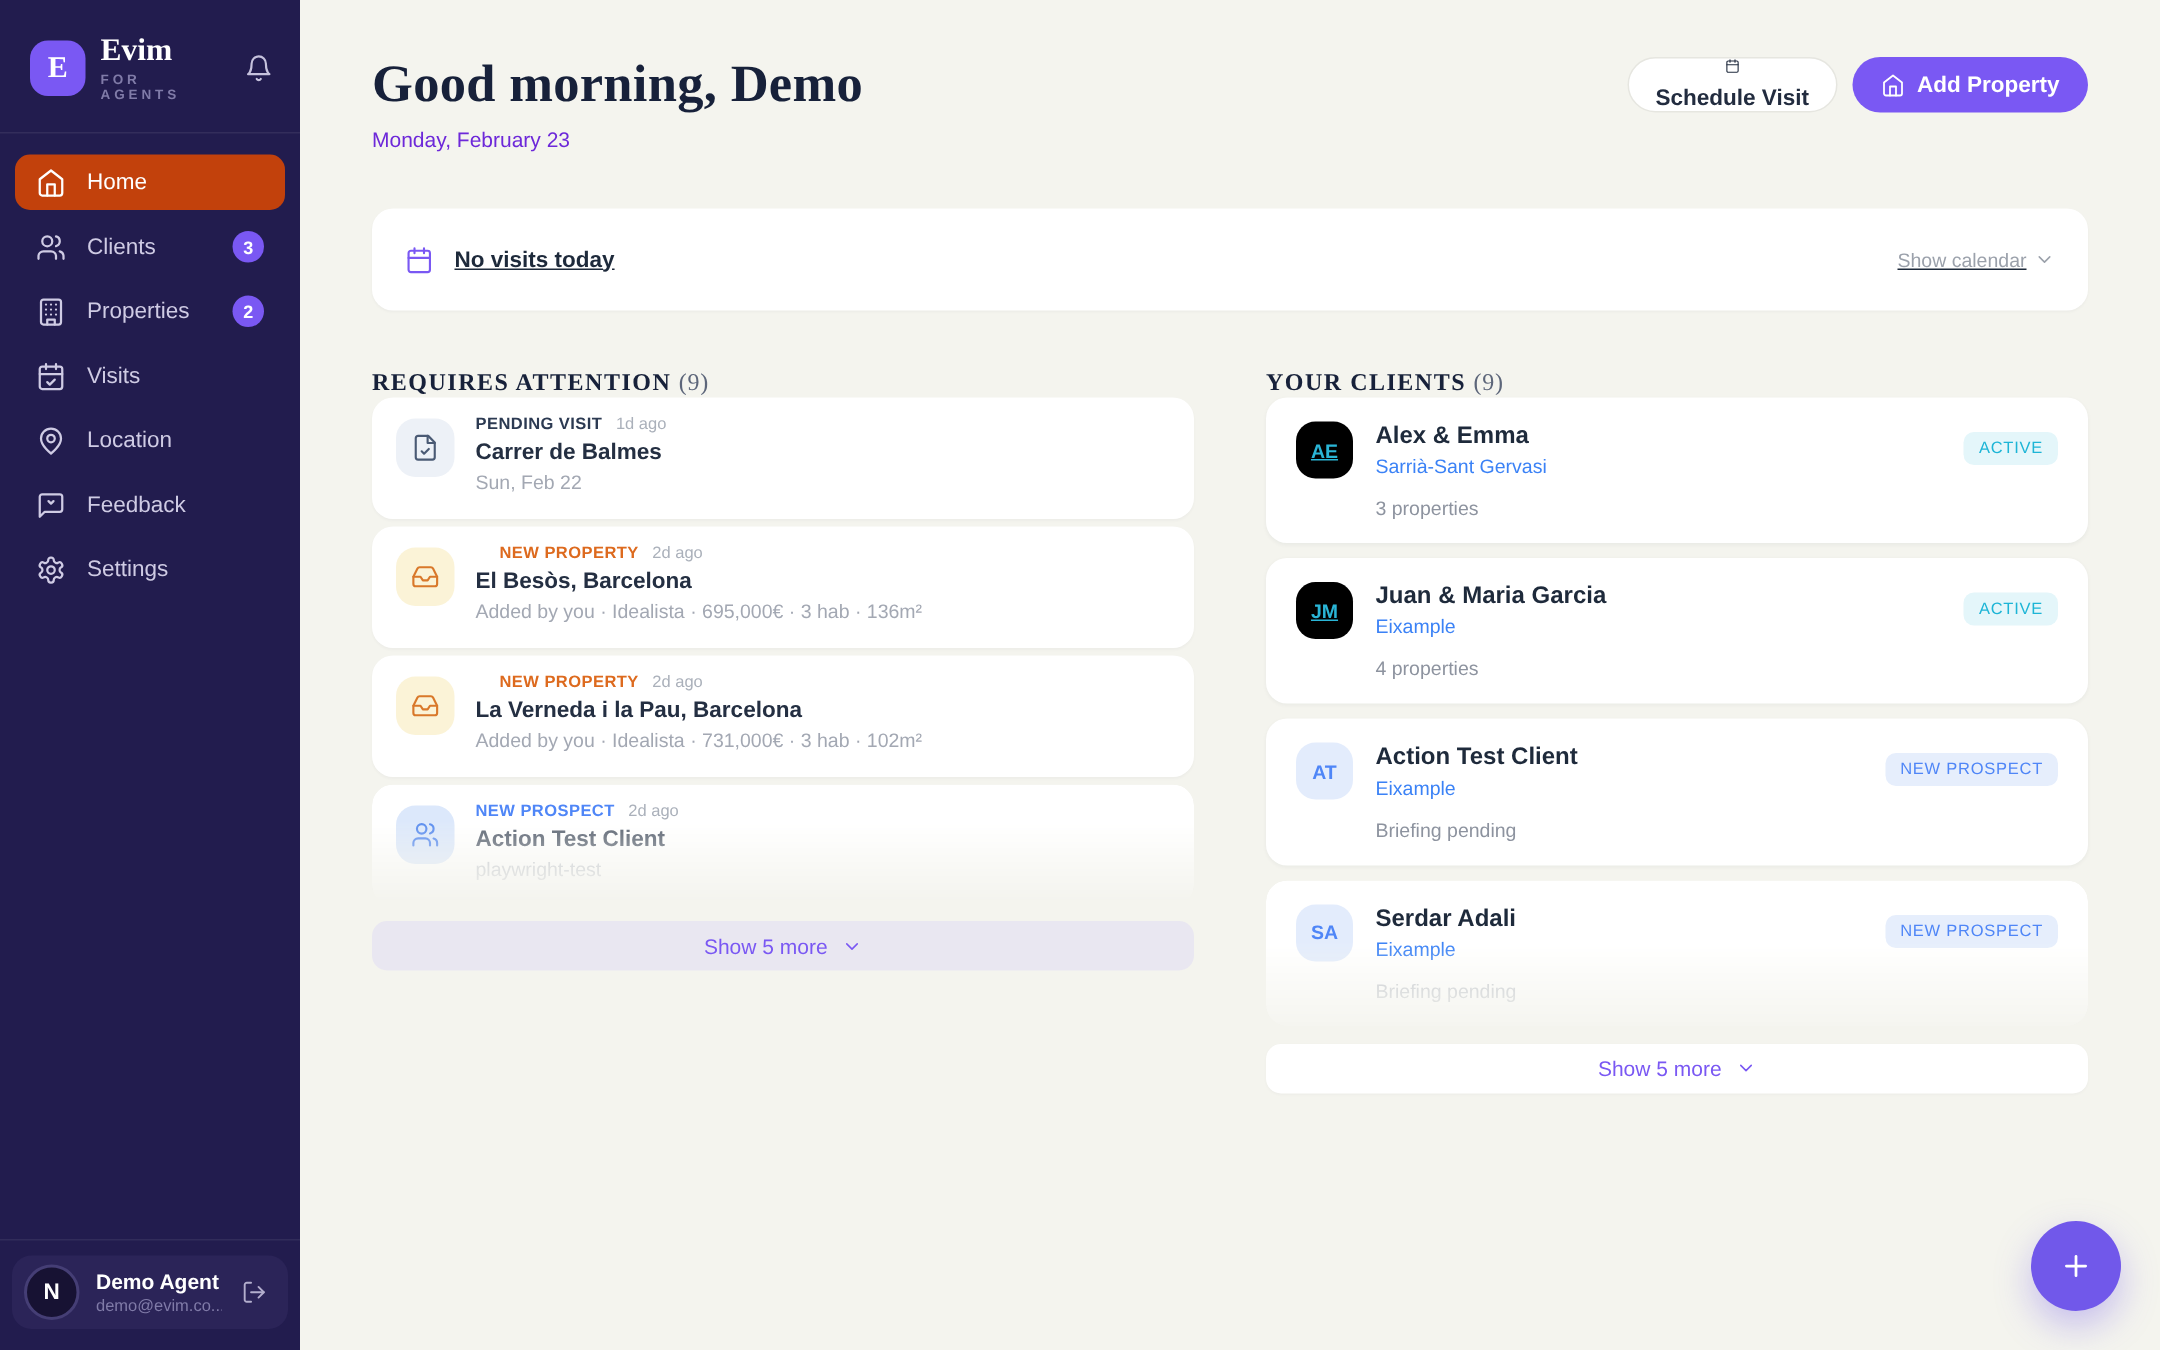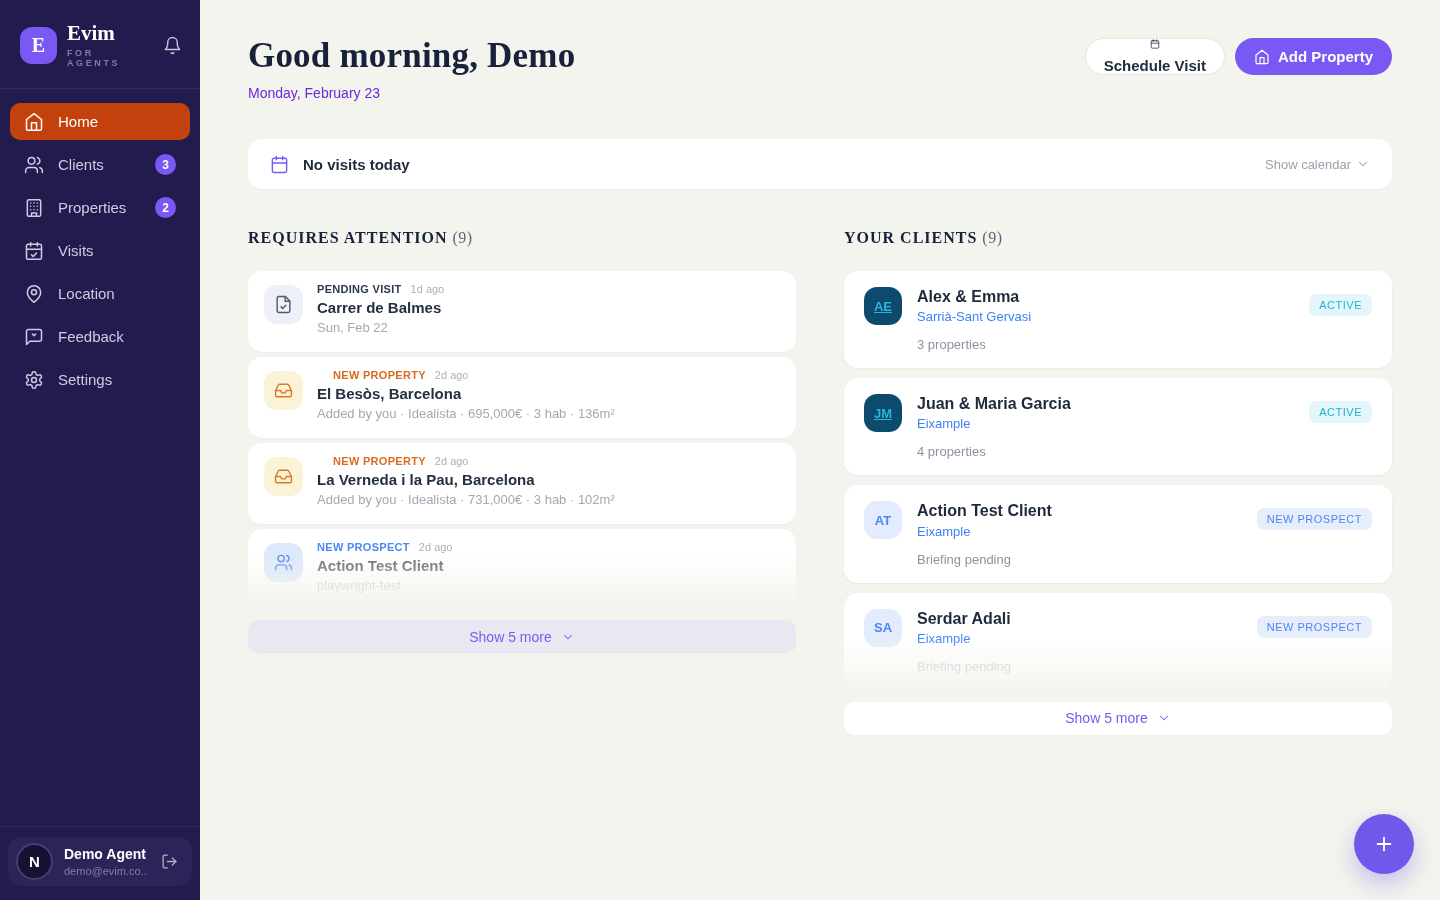--- a/index.html
+++ b/index.html
@@ -83,33 +83,33 @@
   }
   .date { font-size: 14px; color: #6d28d9; margin-top: 9px; }
   .header-actions { display: flex; gap: 10px; padding-top: 2px; }
   .btn { display: flex; align-items: center; gap: 8px; height: 37px; border-radius: 20px; font-size: 15px; font-weight: 600; cursor: pointer; font-family: inherit; }
   .btn svg { width: 16px; height: 16px; }
   .btn-outline { background: #ffffff; border: 1px solid #e6e6e0; color: #222c3f; padding: 0 18px; flex-direction: column; }
   .btn-primary { background: #7a58f3; border: none; color: #ffffff; padding: 0 19px; }
 
   .visits-bar {
     margin-top: 38px; background: #ffffff; border-radius: 14px;
-    height: 50px; display: flex; align-items: center; justify-content: space-between;
-    padding: 0 22px; box-shadow: 0 1px 2px rgba(23,33,58,0.04);
+    height: 68px; display: flex; align-items: center; justify-content: space-between;
+    padding: 0 22px; box-shadow: 0 1px 2px rgba(23,33,58,0.04); text-decoration: underline;
   }
   .visits-left { display: flex; align-items: center; gap: 14px; }
   .visits-left svg { width: 19px; height: 19px; color: #7a58f3; }
   .visits-msg { font-size: 15px; font-weight: 600; color: #1e2a3b; }
   .visits-action { display: flex; align-items: center; gap: 5px; background: none; border: none; cursor: pointer; font-family: inherit; font-size: 13px; color: #9ba1ab; }
   .visits-action svg { width: 14px; height: 14px; }
 
   .columns { display: grid; grid-template-columns: 1fr 1fr; gap: 48px; margin-top: 40px; }
   .section-title {
     font-family: "Liberation Serif", serif; font-size: 16px; font-weight: 700;
-    letter-spacing: 1px; color: #17213a; text-transform: uppercase; margin-bottom: 24px;
+    letter-spacing: 1px; color: #17213a; text-transform: uppercase; margin-bottom: 0;
   }
   .section-count { font-weight: 400; color: #5d667a; letter-spacing: 0.5px; }
 
   .card-list { display: flex; flex-direction: column; gap: 5px; }
 
   
   .att-card {
     background: #ffffff; border-radius: 14px; padding: 12px 16px;
     display: flex; gap: 14px; min-height: 81px; cursor: pointer;
     box-shadow: 0 1px 2px rgba(23,33,58,0.03);
@@ -158,21 +158,21 @@
     background: #ffffff; border-radius: 14px; padding: 16px 20px;
     min-height: 97px; position: relative; cursor: pointer;
     box-shadow: 0 1px 3px rgba(23,33,58,0.05);
   }
   .client-row { display: flex; gap: 15px; }
   .client-avatar {
     width: 38px; height: 38px; border-radius: 13px; flex-shrink: 0;
     display: flex; align-items: center; justify-content: center;
     font-size: 13px; font-weight: 700;
   }
-  .av-cyan { background: #0c4a6e; color: #2ab5d6; text-decoration: underline; }
+  .av-cyan { background: #000000; color: #2ab5d6; text-decoration: underline; }
   .av-blue { background: #e3ecfc; color: #4f86f7; }
   .client-name { font-size: 16px; font-weight: 600; color: #1e2a3b; line-height: 1.2; }
   .client-area { font-size: 13px; color: #3b82f6; margin-top: 3px; }
   .client-status { font-size: 13px; color: #8d939f; margin-top: 13px; }
   .client-badge {
     position: absolute; top: 23px; right: 20px;
     font-size: 11px; font-weight: 400; letter-spacing: 0.5px; text-transform: uppercase;
     padding: 5px 10px; border-radius: 7px;
   }
   .bdg-cyan { background: #e4f6fa; color: #1db5d6; }

